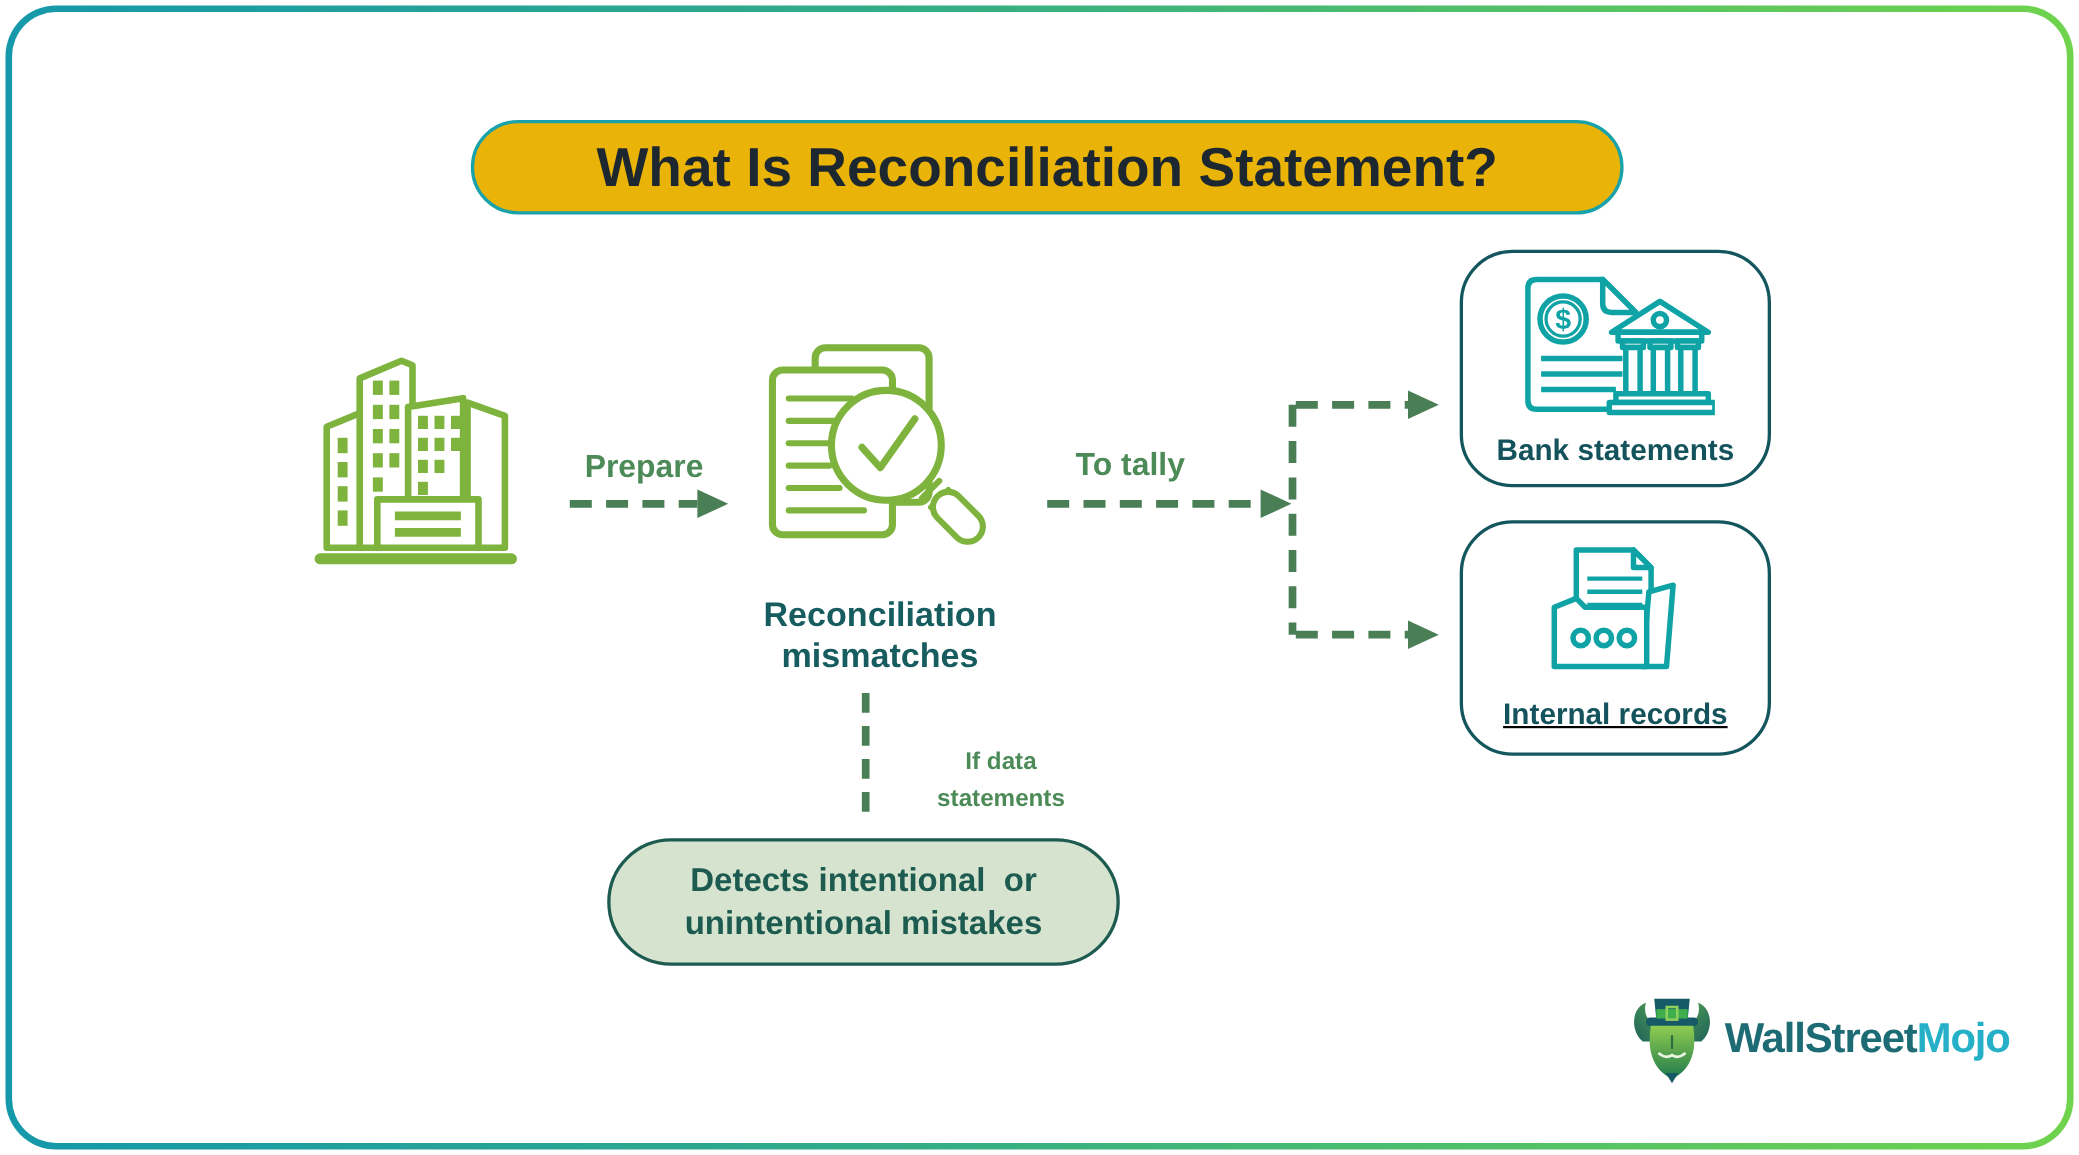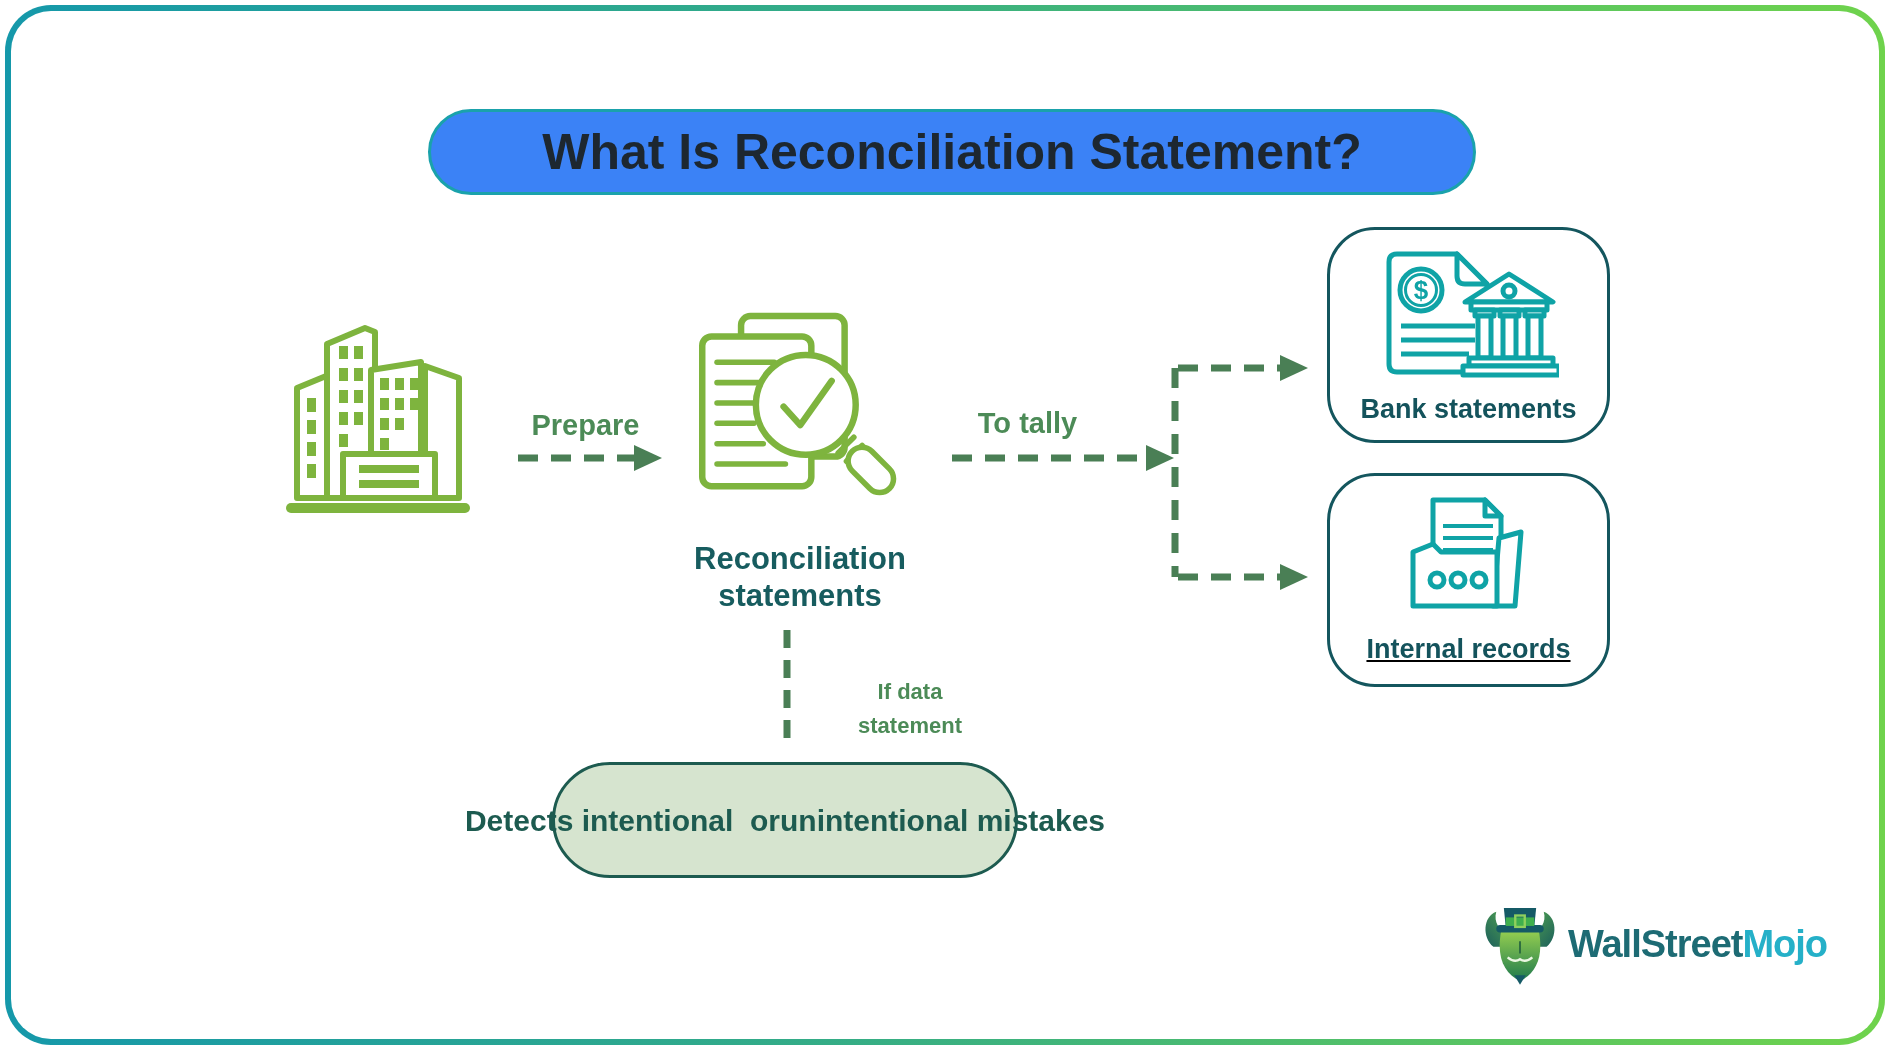--- a/index.html
+++ b/index.html
@@ -26,21 +26,21 @@
     background:#ffffff;
   }
 
   
   .title-pill{
     left:428px;top:109px;width:1048px;height:86px;
     border:3px solid #1aa2ab;
     border-radius:45px;
     display:flex;align-items:center;justify-content:center;
     box-sizing:border-box;
-    background:#3b82f6;
+    background:#eab308;
   }
   .title-pill span{
     font-size:50px;font-weight:bold;color:#1d2730;letter-spacing:0px;
   }
 
   .node-label{
     text-align:center;font-weight:bold;color:#175c5f;
   }
   .edge-label{
     text-align:center;font-weight:bold;color:#4c8b57;margin-top:13px;
@@ -55,21 +55,21 @@
     display:flex;flex-direction:column;align-items:center;
   }
 
   
   .result-box{
     left:552px;top:762px;width:466px;height:116px;
     box-sizing:border-box;
     background:#d6e4cf;
     border:3px solid #1d5b50;
     border-radius:58px;
-    display:flex;flex-direction:row;align-items:center;justify-content:center;
+    display:flex;flex-direction:column;align-items:center;justify-content:center;
     text-align:center;
   }
   .result-box span{
     font-size:30px;font-weight:bold;color:#1d5b50;line-height:39px;
   }
 
   
   .logo{
     left:1482px;top:902px;width:360px;height:84px;
     display:flex;align-items:center;
@@ -175,21 +175,21 @@
         <line x1="174" y1="135" x2="157" y2="152"></line>
         <line x1="183" y1="144" x2="166" y2="161"></line>
       </g>
       <g transform="rotate(45 192 170)">
         <rect x="164" y="155" width="57" height="30" rx="15" stroke-width="6"></rect>
       </g>
     </g>
   </svg>
   <div class="abs node-label" style="left:650px;top:540px;width:300px;font-size:31px;line-height:37px;">
     <span>Reconciliation</span><br>
-    <span>statements</span>
+    <span>mismatches</span>
   </div>
 
   <div class="abs edge-label" style="left:945px;top:394px;width:165px;font-size:29px;">To tally</div>
 
   <div class="abs side-box" style="left:1327px;top:227px;height:216px;">
     <svg style="margin-top:16px;" width="180" height="140" viewBox="0 0 180 140">
       <g stroke="#0fa3a6" fill="#ffffff" stroke-width="5" stroke-linejoin="round">
         <path d="M10,16 q0,-8 8,-8 h60 l30,30 v80 q0,8 -8,8 h-82 q-8,0 -8,-8 z"></path>
         <path d="M78,8 v22 q0,8 8,8 h22 z"></path>
         <circle cx="42" cy="44" r="21"></circle>
@@ -234,21 +234,21 @@
           <circle cx="57" cy="86" r="7"></circle>
           <circle cx="78" cy="86" r="7"></circle>
         </g>
       </g>
     </svg>
     <div class="node-label" style="font-size:27px;margin-top:6px;color:#14535c;">Internal records</div>
   </div>
 
   <div class="abs edge-label" style="left:815px;top:662px;width:190px;font-size:22px;line-height:34px;">
     <span>If data</span><br>
-    <span>statement</span>
+    <span>statements</span>
   </div>
 
   <div class="abs result-box">
     <span class="pre">Detects intentional  or</span>
     <span class="pre">unintentional mistakes</span>
   </div>
 
   <div class="abs logo">
     <svg width="76" height="82" viewBox="0 0 80 86">
       <defs>

